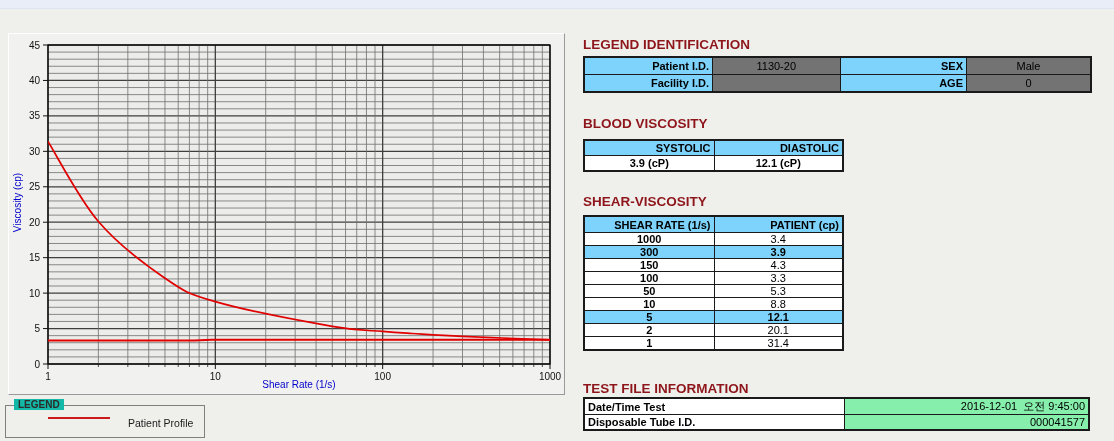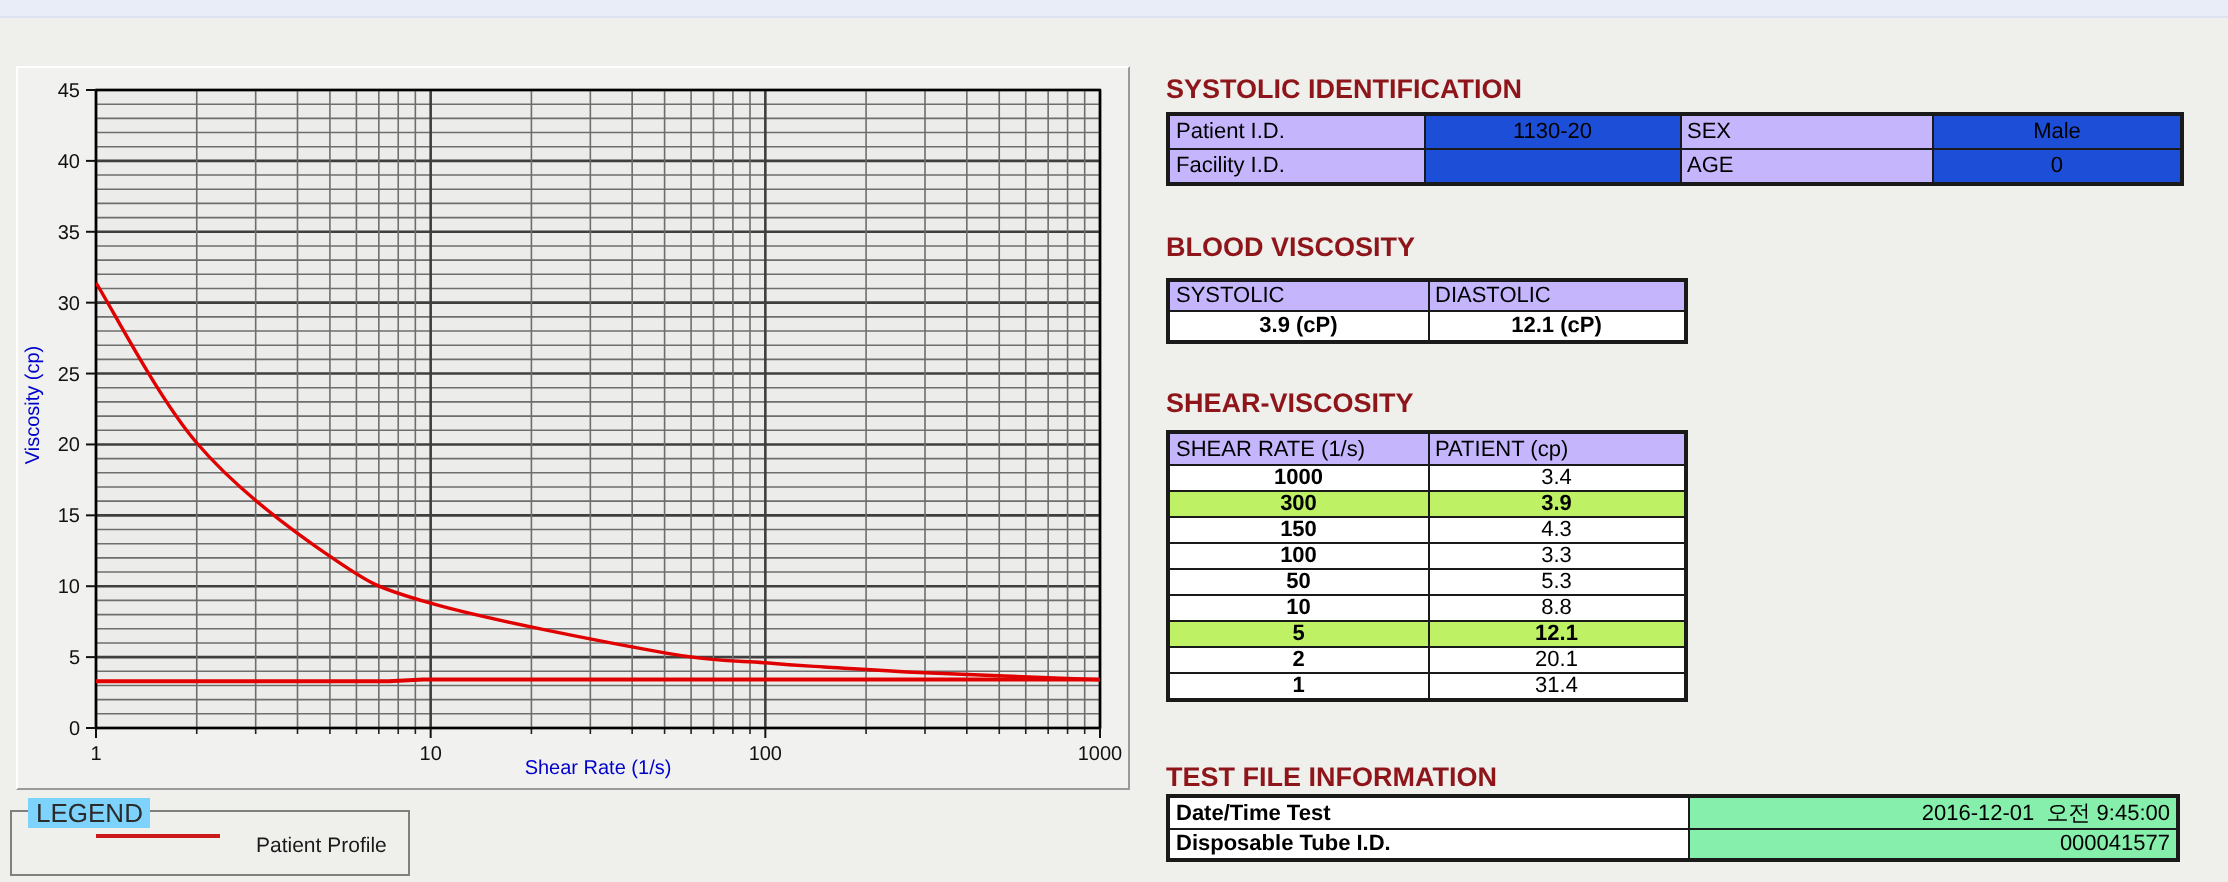--- a/index.html
+++ b/index.html
@@ -12,46 +12,46 @@
     border-top:1px solid #ffffff;border-left:1px solid #ffffff;
     border-right:1px solid #9a9a9a;border-bottom:1px solid #9a9a9a;}
   .chart-panel svg{position:absolute;left:0;top:0;}
   .axis-title-y{position:absolute;left:-62px;top:163px;width:140px;text-align:center;
     transform:rotate(-90deg);transform-origin:center;font-size:10px;color:#0000cc;}
   .axis-title-x{position:absolute;left:160px;top:345px;width:260px;text-align:center;
     font-size:10px;color:#0000cc;}
 
   
   .legend-box{position:absolute;left:5px;top:405px;width:198px;height:31px;border:1px solid #808080;}
-  .legend-title{position:absolute;left:8px;top:-7px;background:#7dd3fc;padding:0 4px;font-size:13px;color:#2b2b2b;}
+  .legend-title{position:absolute;left:8px;top:-7px;background:#14b8a6;padding:0 4px;font-size:10px;color:#2b2b2b;font-weight:bold;}
   .legend-item{position:absolute;left:42px;top:11px;display:flex;align-items:flex-start;}
   .legend-swatch{width:62px;height:2px;background:#cc1a1a;}
   .legend-label{margin-left:18px;font-size:10.5px;color:#1a1a1a;}
 
   
   .rp{position:absolute;left:583px;top:0;width:513px;height:441px;}
   .sec-title{position:absolute;font-size:13.5px;font-weight:bold;color:#8e161b;letter-spacing:0px;}
   table{border-collapse:collapse;table-layout:fixed;position:absolute;background:#fff;}
   td,th{border:1px solid #1a1a1a;font-size:11px;padding:0 3px;overflow:hidden;white-space:nowrap;}
-  .pink{background:#c4b5fd;font-weight:normal;text-align:left;color:#000;}
-  .valcell{background:#1d4ed8;text-align:center;color:#000;}
+  .pink{background:#7dd3fc;font-weight:bold;text-align:right;color:#000;}
+  .valcell{background:#737373;text-align:center;color:#000;}
 
   .t-subject{left:0;top:56px;width:509px;border:2px solid #1a1a1a;}
   .t-subject td{height:16px;}
 
   .t-blood{left:0;top:139px;width:261px;border:2px solid #1a1a1a;}
   .t-blood td{height:14px;}
   .blood-val{font-weight:bold;text-align:center;background:#fff;}
 
   .t-shear{left:0;top:215px;width:261px;border:2px solid #1a1a1a;}
   .t-shear td{height:12px;}
   .t-shear .hd{height:15px;}
   .rate{font-weight:bold;text-align:center;background:#fff;}
   .pval{text-align:center;background:#fff;}
-  tr.hl .rate,tr.hl .pval{background:#bef264;font-weight:bold;}
+  tr.hl .rate,tr.hl .pval{background:#7dd3fc;font-weight:bold;}
 
   .t-test{left:0;top:397px;width:444px;border:2px solid #1a1a1a;}
   .t-test td{height:14px;}
   .tlabel{font-weight:bold;text-align:left;background:#fff;}
   .tvalue{text-align:right;background:#86efac;white-space:pre;}
 </style>
 </head>
 <body>
 
 <div class="screen">
@@ -202,21 +202,21 @@
   <div class="legend-box">
     <span class="legend-title">LEGEND</span>
     <div class="legend-item">
       <span class="legend-swatch"></span>
       <span class="legend-label">Patient Profile</span>
     </div>
   </div>
 
   <div class="rp">
 
-    <div class="sec-title" style="top:37px;left:0;">SYSTOLIC IDENTIFICATION</div>
+    <div class="sec-title" style="top:37px;left:0;">LEGEND IDENTIFICATION</div>
     <table class="t-subject">
       <colgroup>
           <col style="width:128px">
           <col style="width:127px">
           <col style="width:126px">
           <col style="width:124px">
         </colgroup>
       <tbody id="subject-body">
           <tr>
             <td class="pink">Patient I.D.</td>

